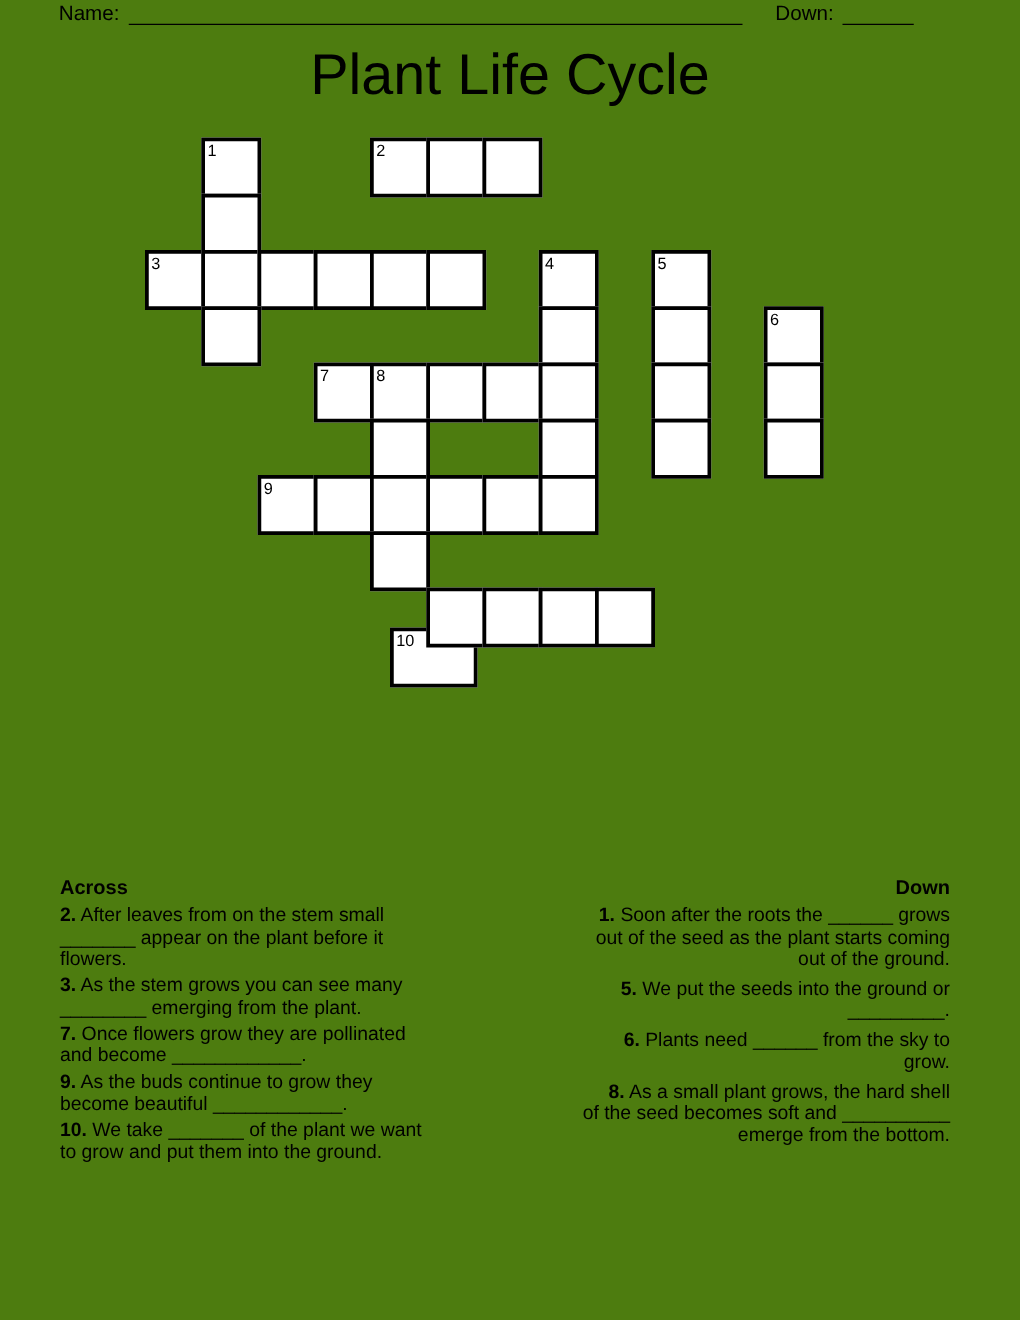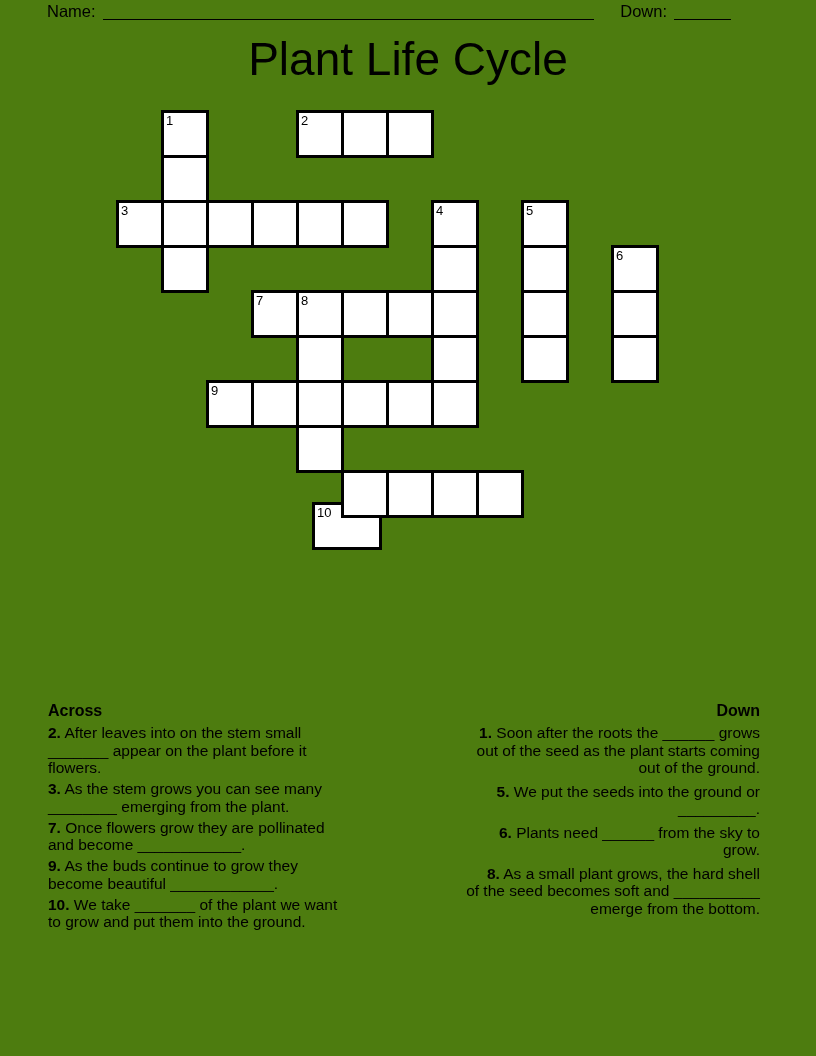--- a/index.html
+++ b/index.html
@@ -167,21 +167,21 @@
       </div>
       <div class="cell" style="left: 225px; top: 360px; width: 48px; height: 48px;"></div>
       <div class="cell" style="left: 270px; top: 360px; width: 48px; height: 48px;"></div>
       <div class="cell" style="left: 315px; top: 360px; width: 48px; height: 48px;"></div>
       <div class="cell" style="left: 360px; top: 360px; width: 48px; height: 48px;"></div>
     </div>
 
   <div class="clues across">
     <div class="clue-heading">Across</div>
     <div id="across-list">
-        <div class="clue"><b>2.</b><span class="clue-text"> After leaves into on the stem small
+        <div class="clue"><b>2.</b><span class="clue-text"> After leaves from on the stem small
 _______ appear on the plant before it
 flowers.</span></div>
         <div class="clue"><b>3.</b><span class="clue-text"> As the stem grows you can see many
 ________ emerging from the plant.</span></div>
         <div class="clue"><b>7.</b><span class="clue-text"> Once flowers grow they are pollinated
 and become ____________.</span></div>
         <div class="clue"><b>9.</b><span class="clue-text"> As the buds continue to grow they
 become beautiful ____________.</span></div>
         <div class="clue"><b>10.</b><span class="clue-text"> We take _______ of the plant we want
 to grow and put them into the ground.</span></div>

